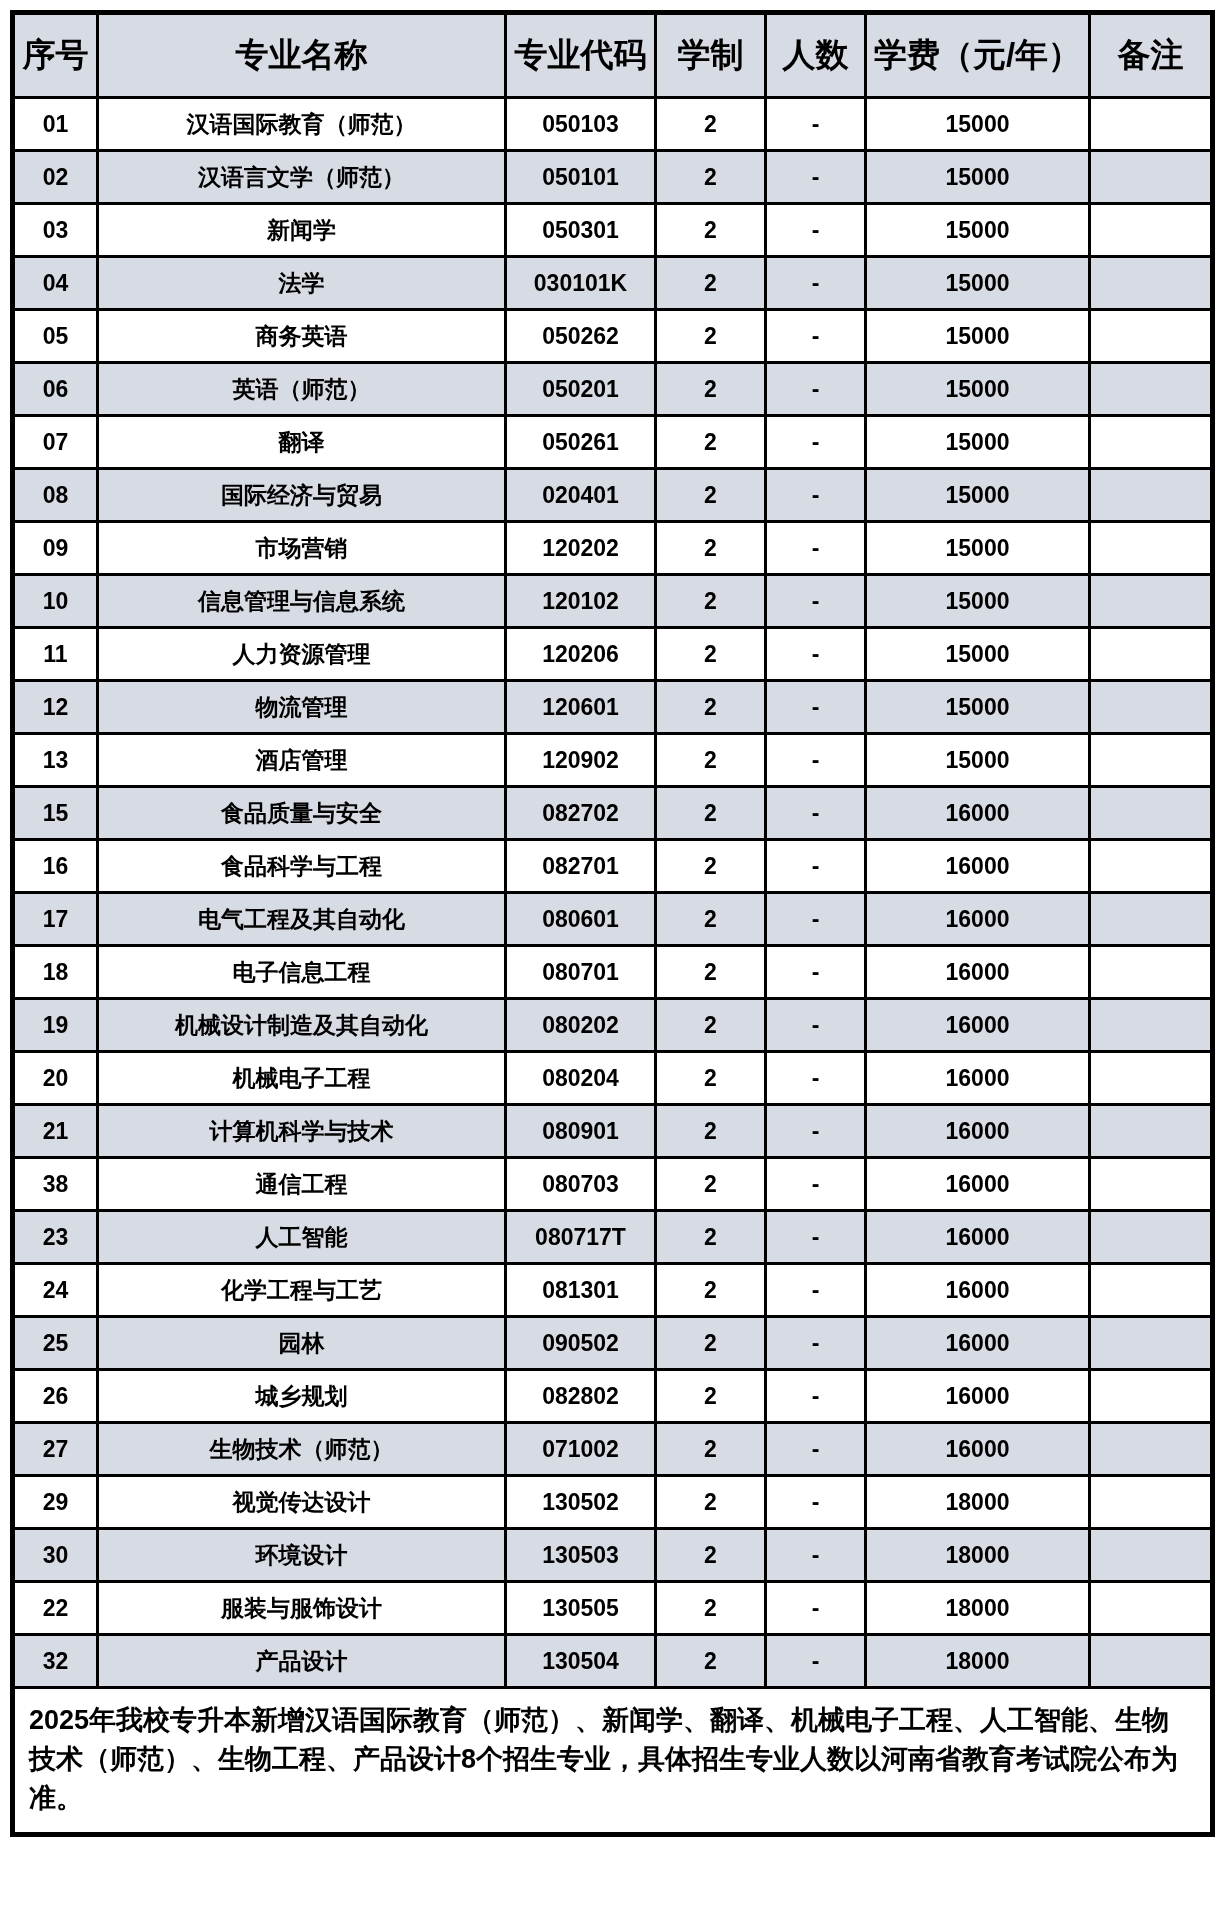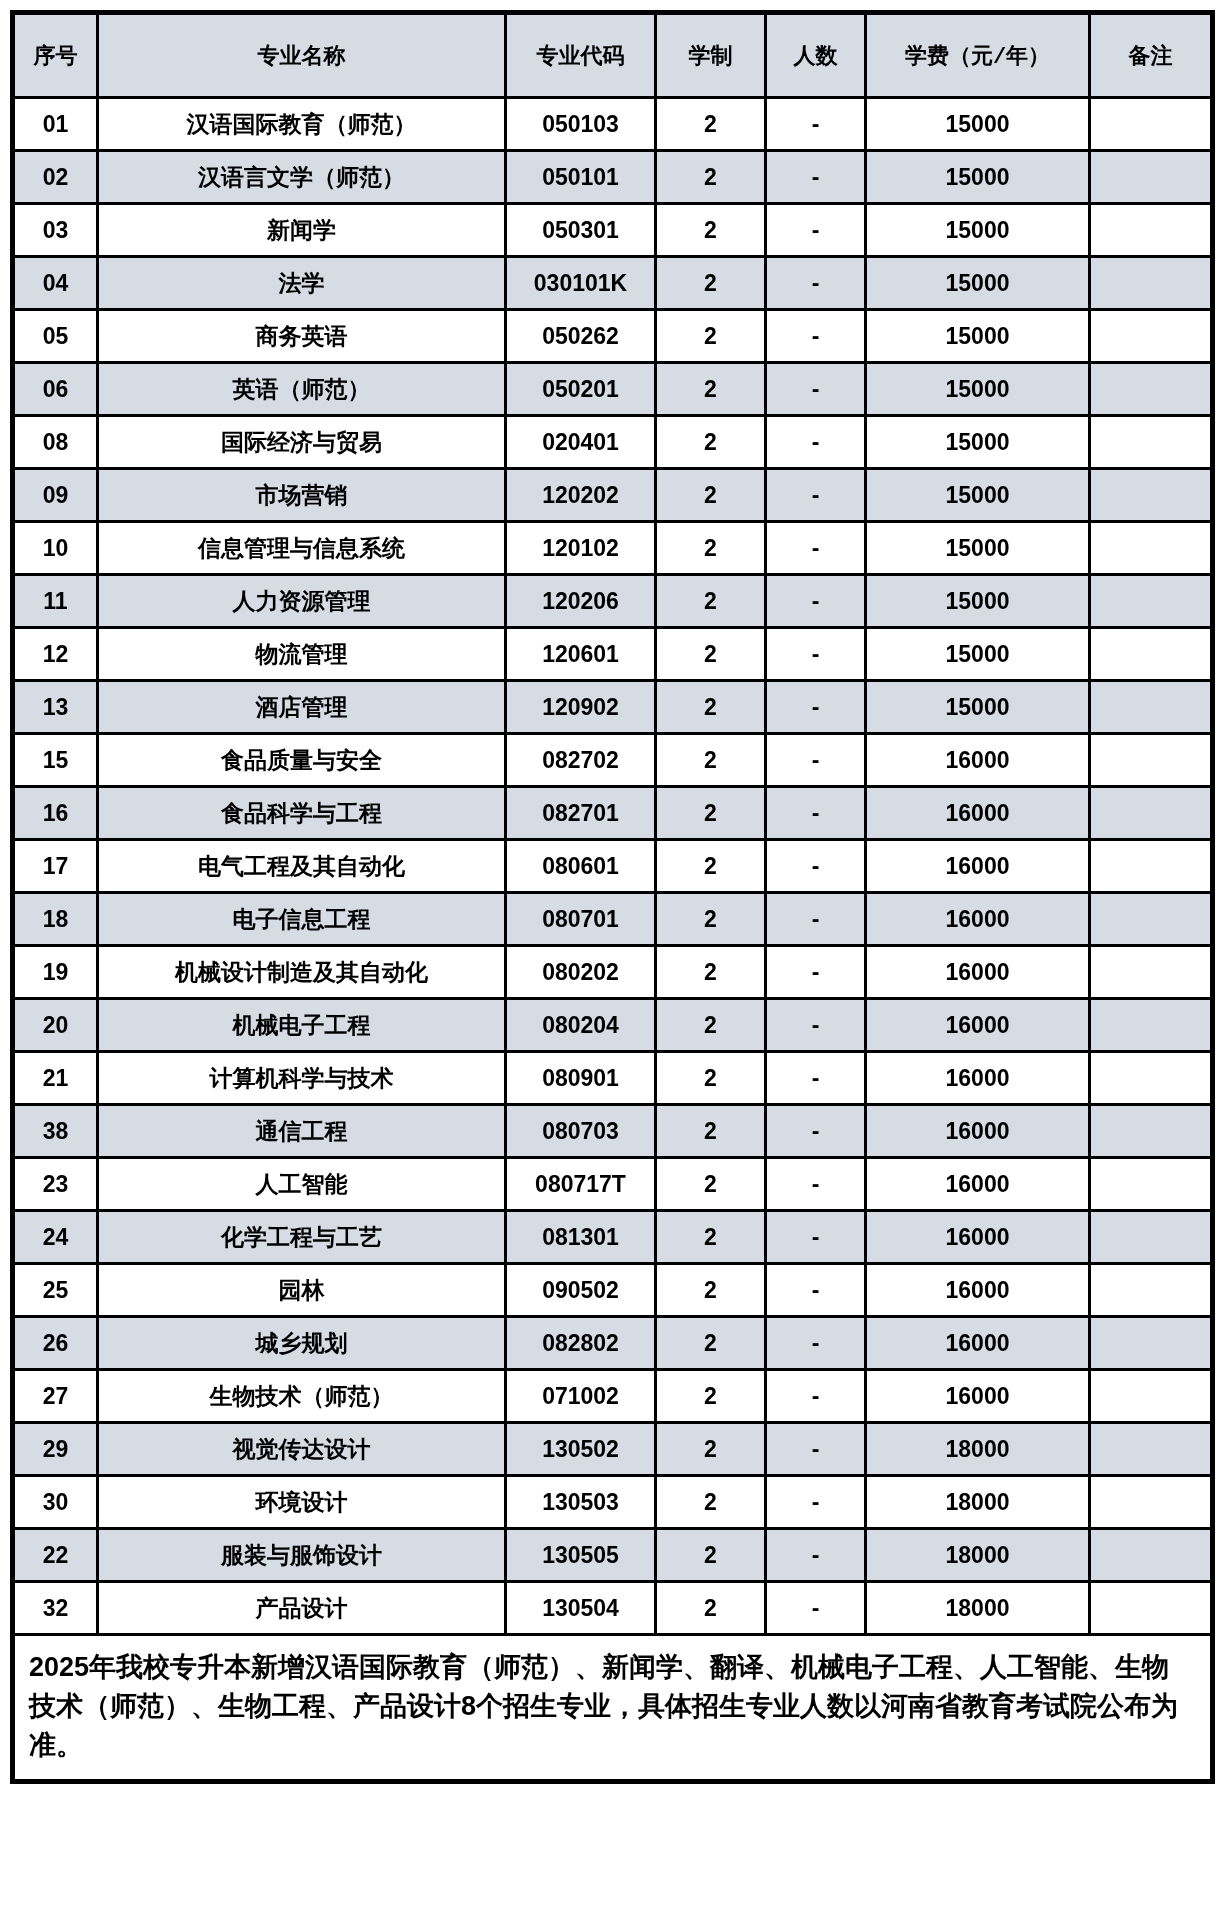--- a/index.html
+++ b/index.html
@@ -27,23 +27,22 @@
     text-align: center;
     vertical-align: middle;
     color: #000000;
     font-weight: 700;
     padding: 0 4px;
     box-sizing: border-box;
     overflow: hidden;
   }
   table.enroll-table thead th {
     height: 85px;
-    font-size: 22px;
+    font-size: 33px;
     background: #d7dbe3;
-    font-family: Liberation Mono, monospace;
   }
   table.enroll-table tbody tr {
     height: 53px;
   }
   table.enroll-table tbody td {
     font-size: 23px;
     background: #ffffff;
   }
   table.enroll-table tbody tr:nth-child(even) td {
     background: #d7dbe3;
@@ -141,20 +140,29 @@
         <tr>
           <td>06</td>
           <td>英语（师范）</td>
           <td>050201</td>
           <td>2</td>
           <td>-</td>
           <td>15000</td>
           <td></td>
         </tr>
         <tr>
+          <td>07</td>
+          <td>翻译</td>
+          <td>050261</td>
+          <td>2</td>
+          <td>-</td>
+          <td>15000</td>
+          <td></td>
+        </tr>
+        <tr>
           <td>08</td>
           <td>国际经济与贸易</td>
           <td>020401</td>
           <td>2</td>
           <td>-</td>
           <td>15000</td>
           <td></td>
         </tr>
         <tr>
           <td>09</td>

